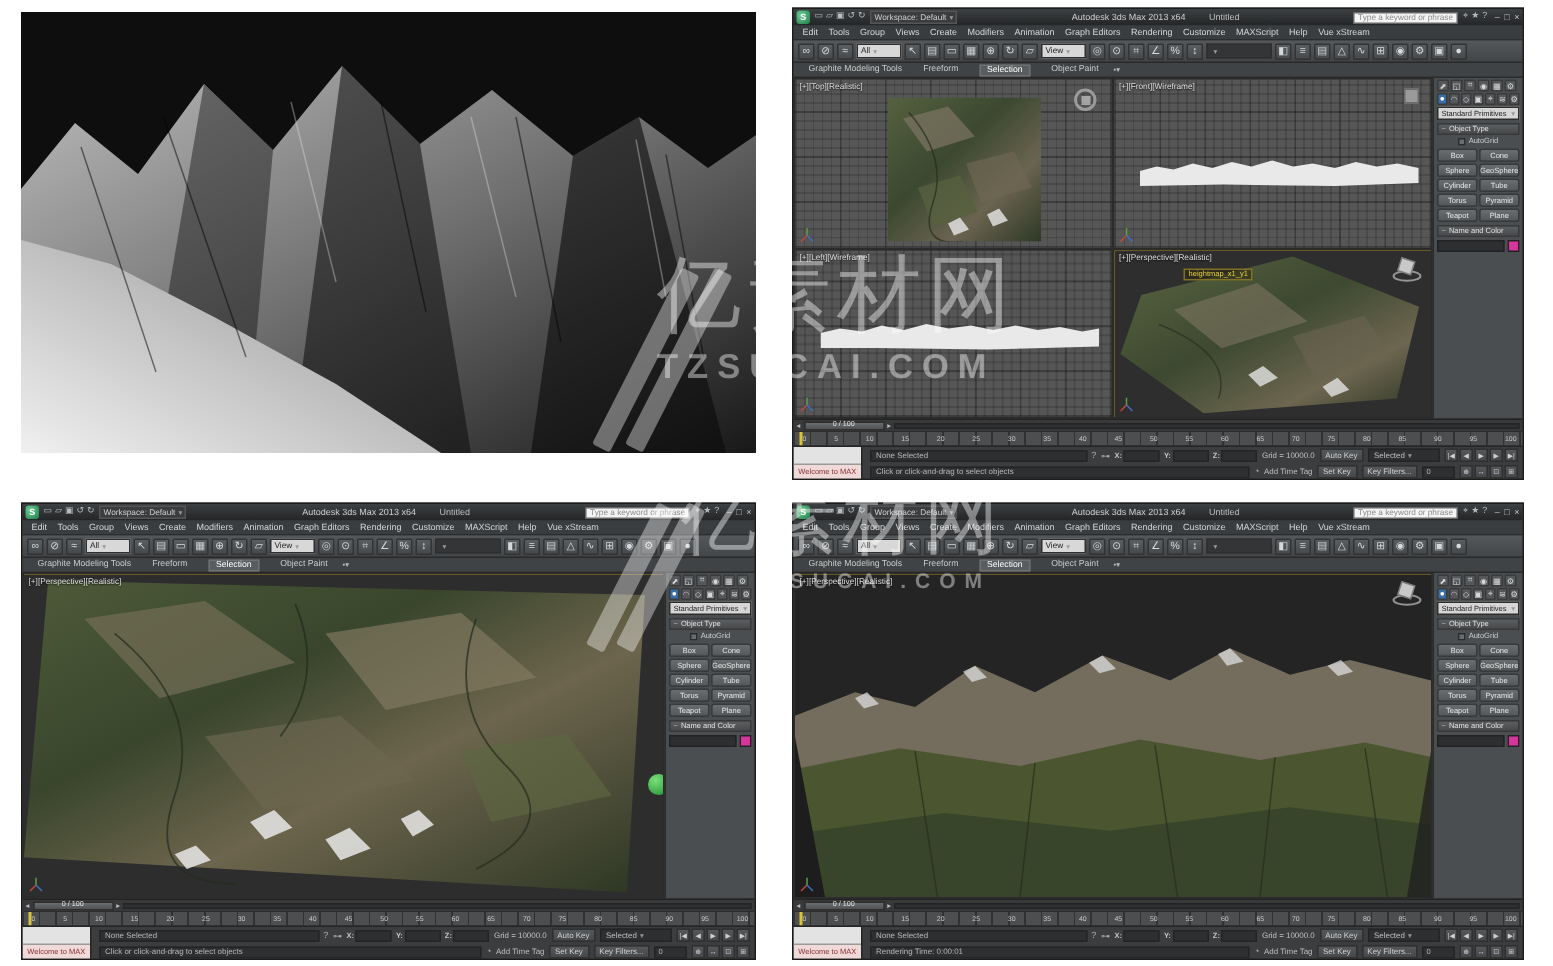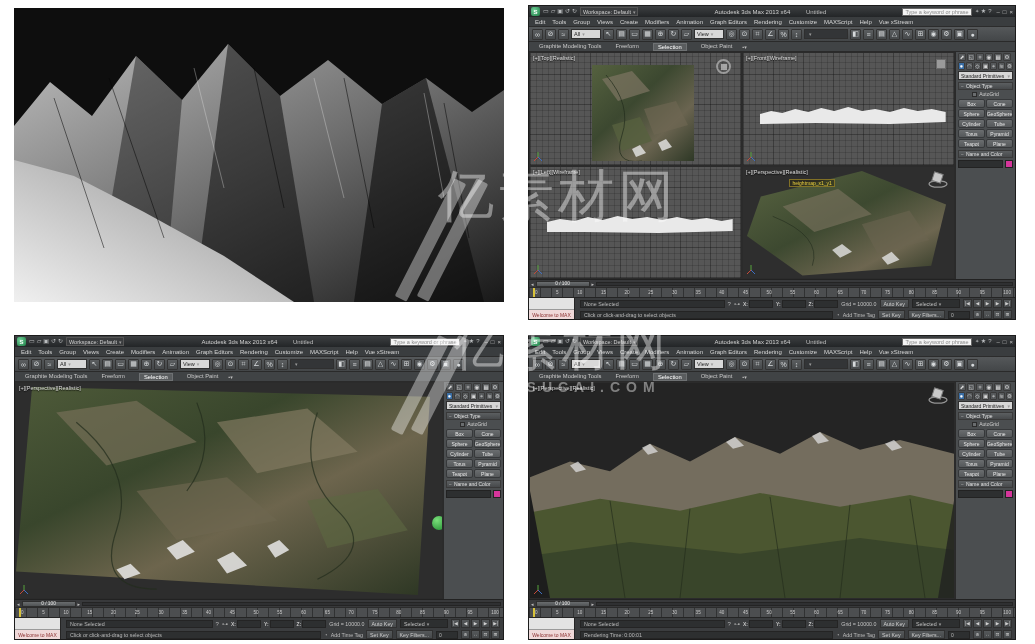--- a/index.html
+++ b/index.html
@@ -1109,20 +1109,21 @@
       </div>
     </div>
   </div>
 
   </div>
 
   <div class="wm wm1">
     <div class="wm-slash s1"></div>
     <div class="wm-slash s2"></div>
     <div class="wm-cn">亿素材网</div>
+    <div class="wm-en">TZSUCAI.COM</div>
   </div>
   <div class="wm wm2">
     <div class="wm-slash s1"></div>
     <div class="wm-slash s2"></div>
     <div class="wm-cn">亿素材网</div>
     <div class="wm-en">ZSUCAI.COM</div>
   </div>
 
 </div>
 

